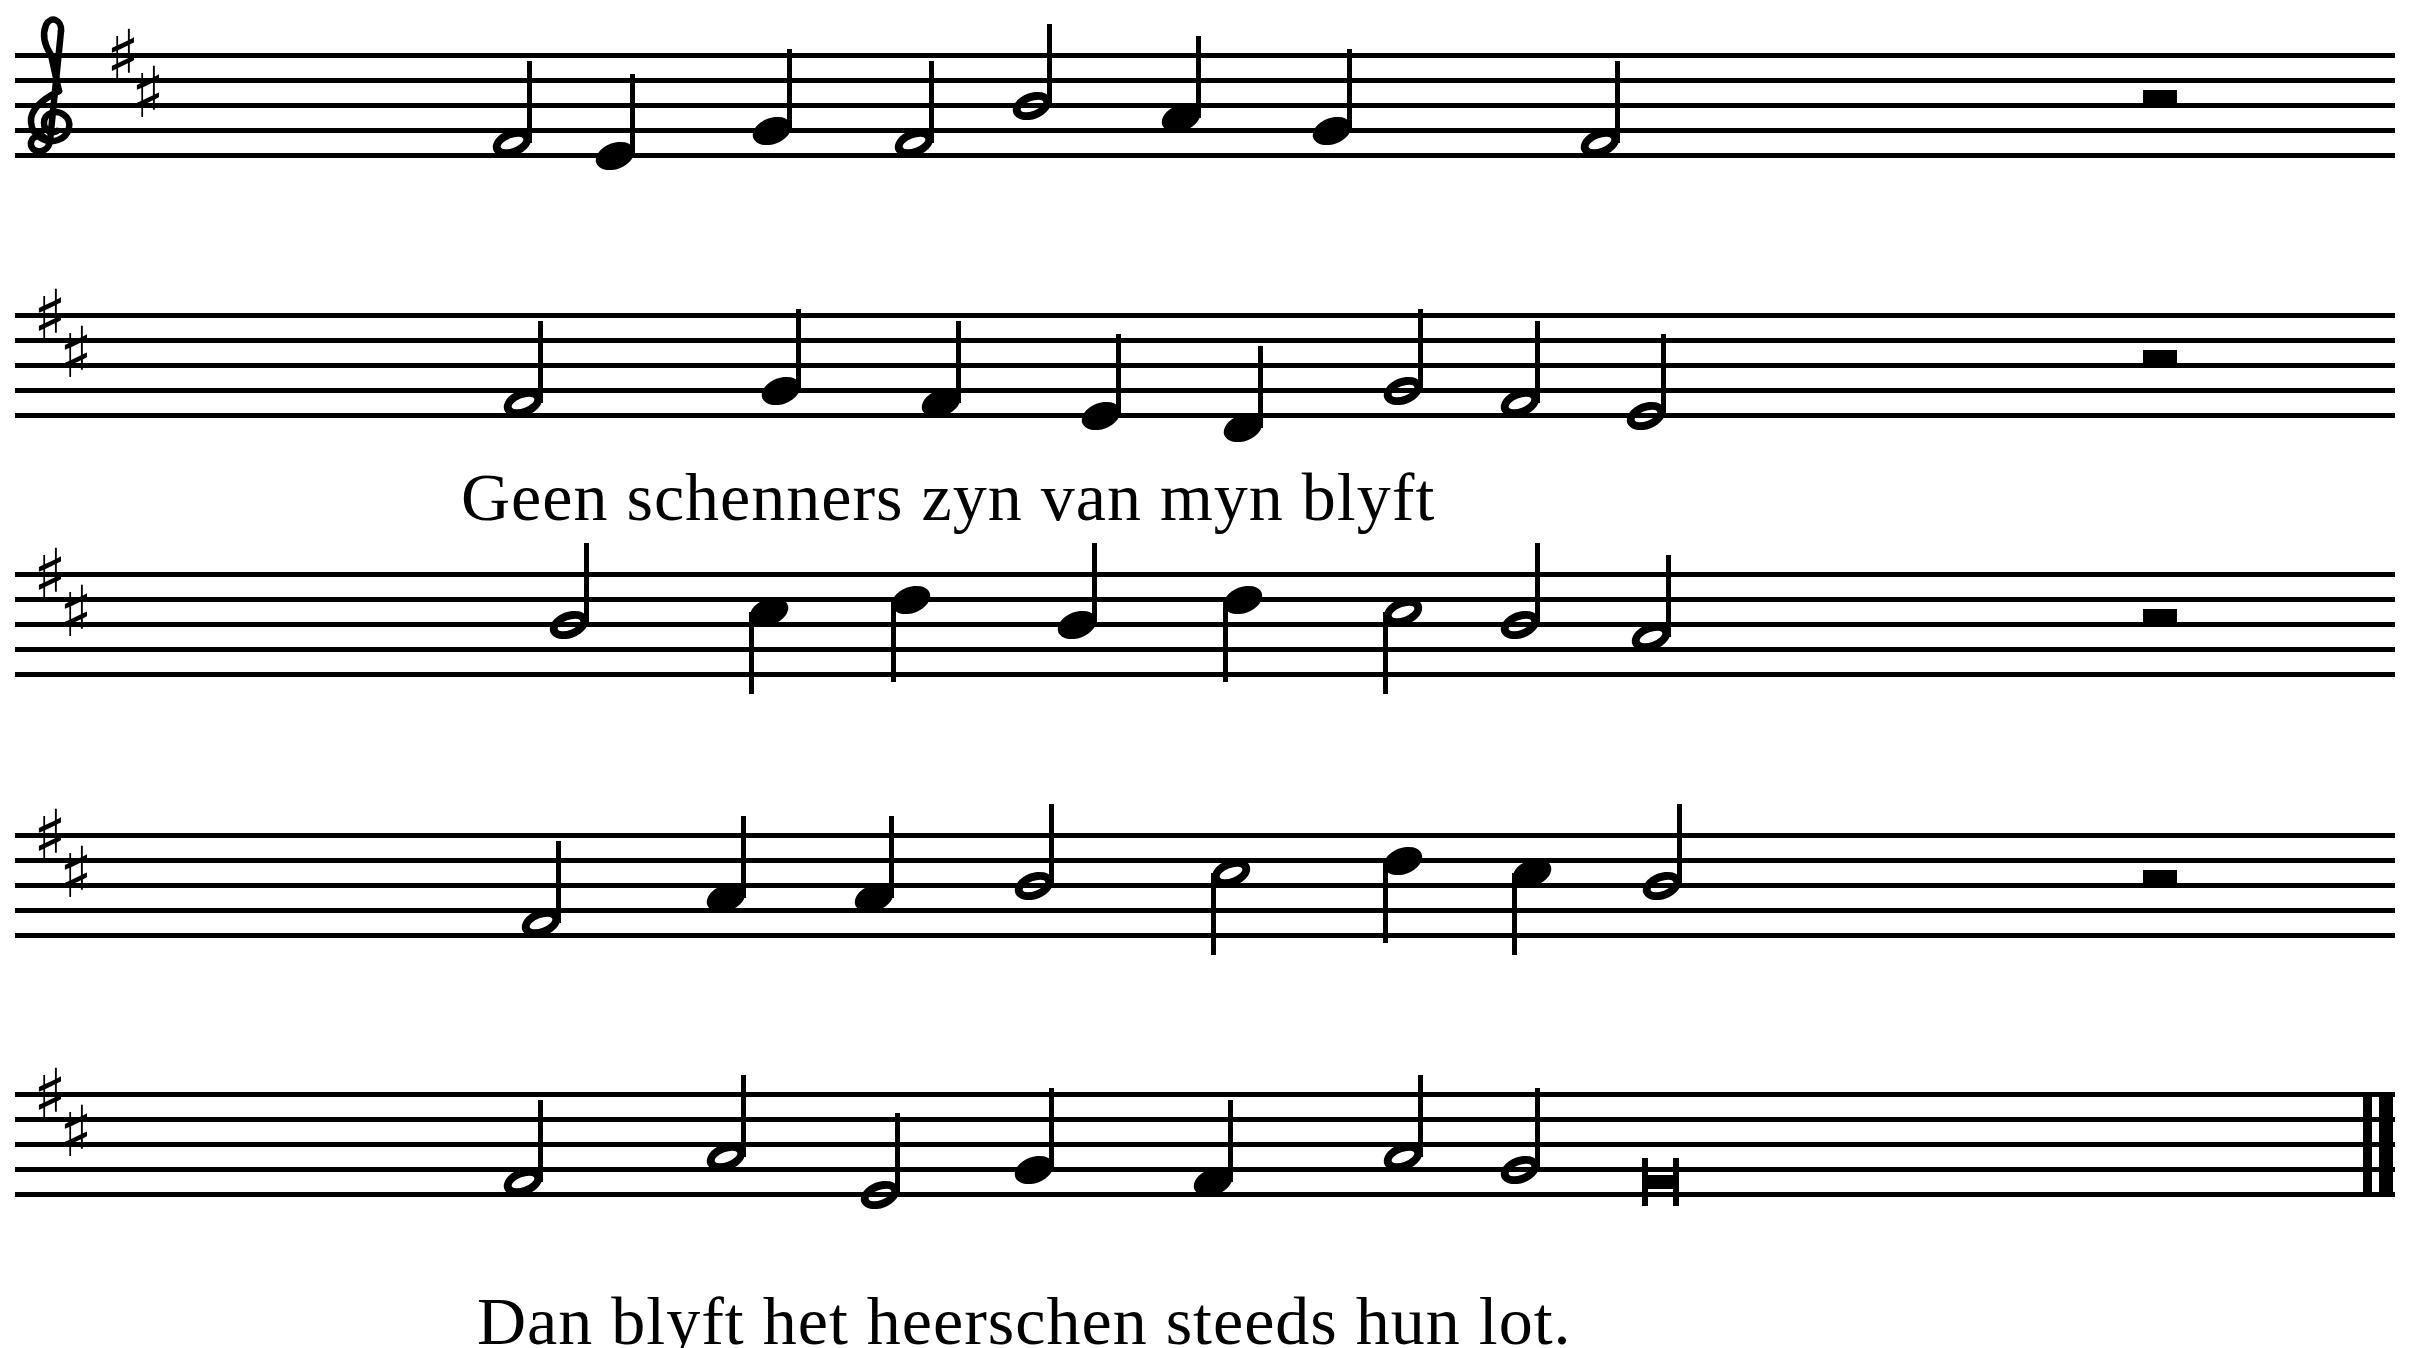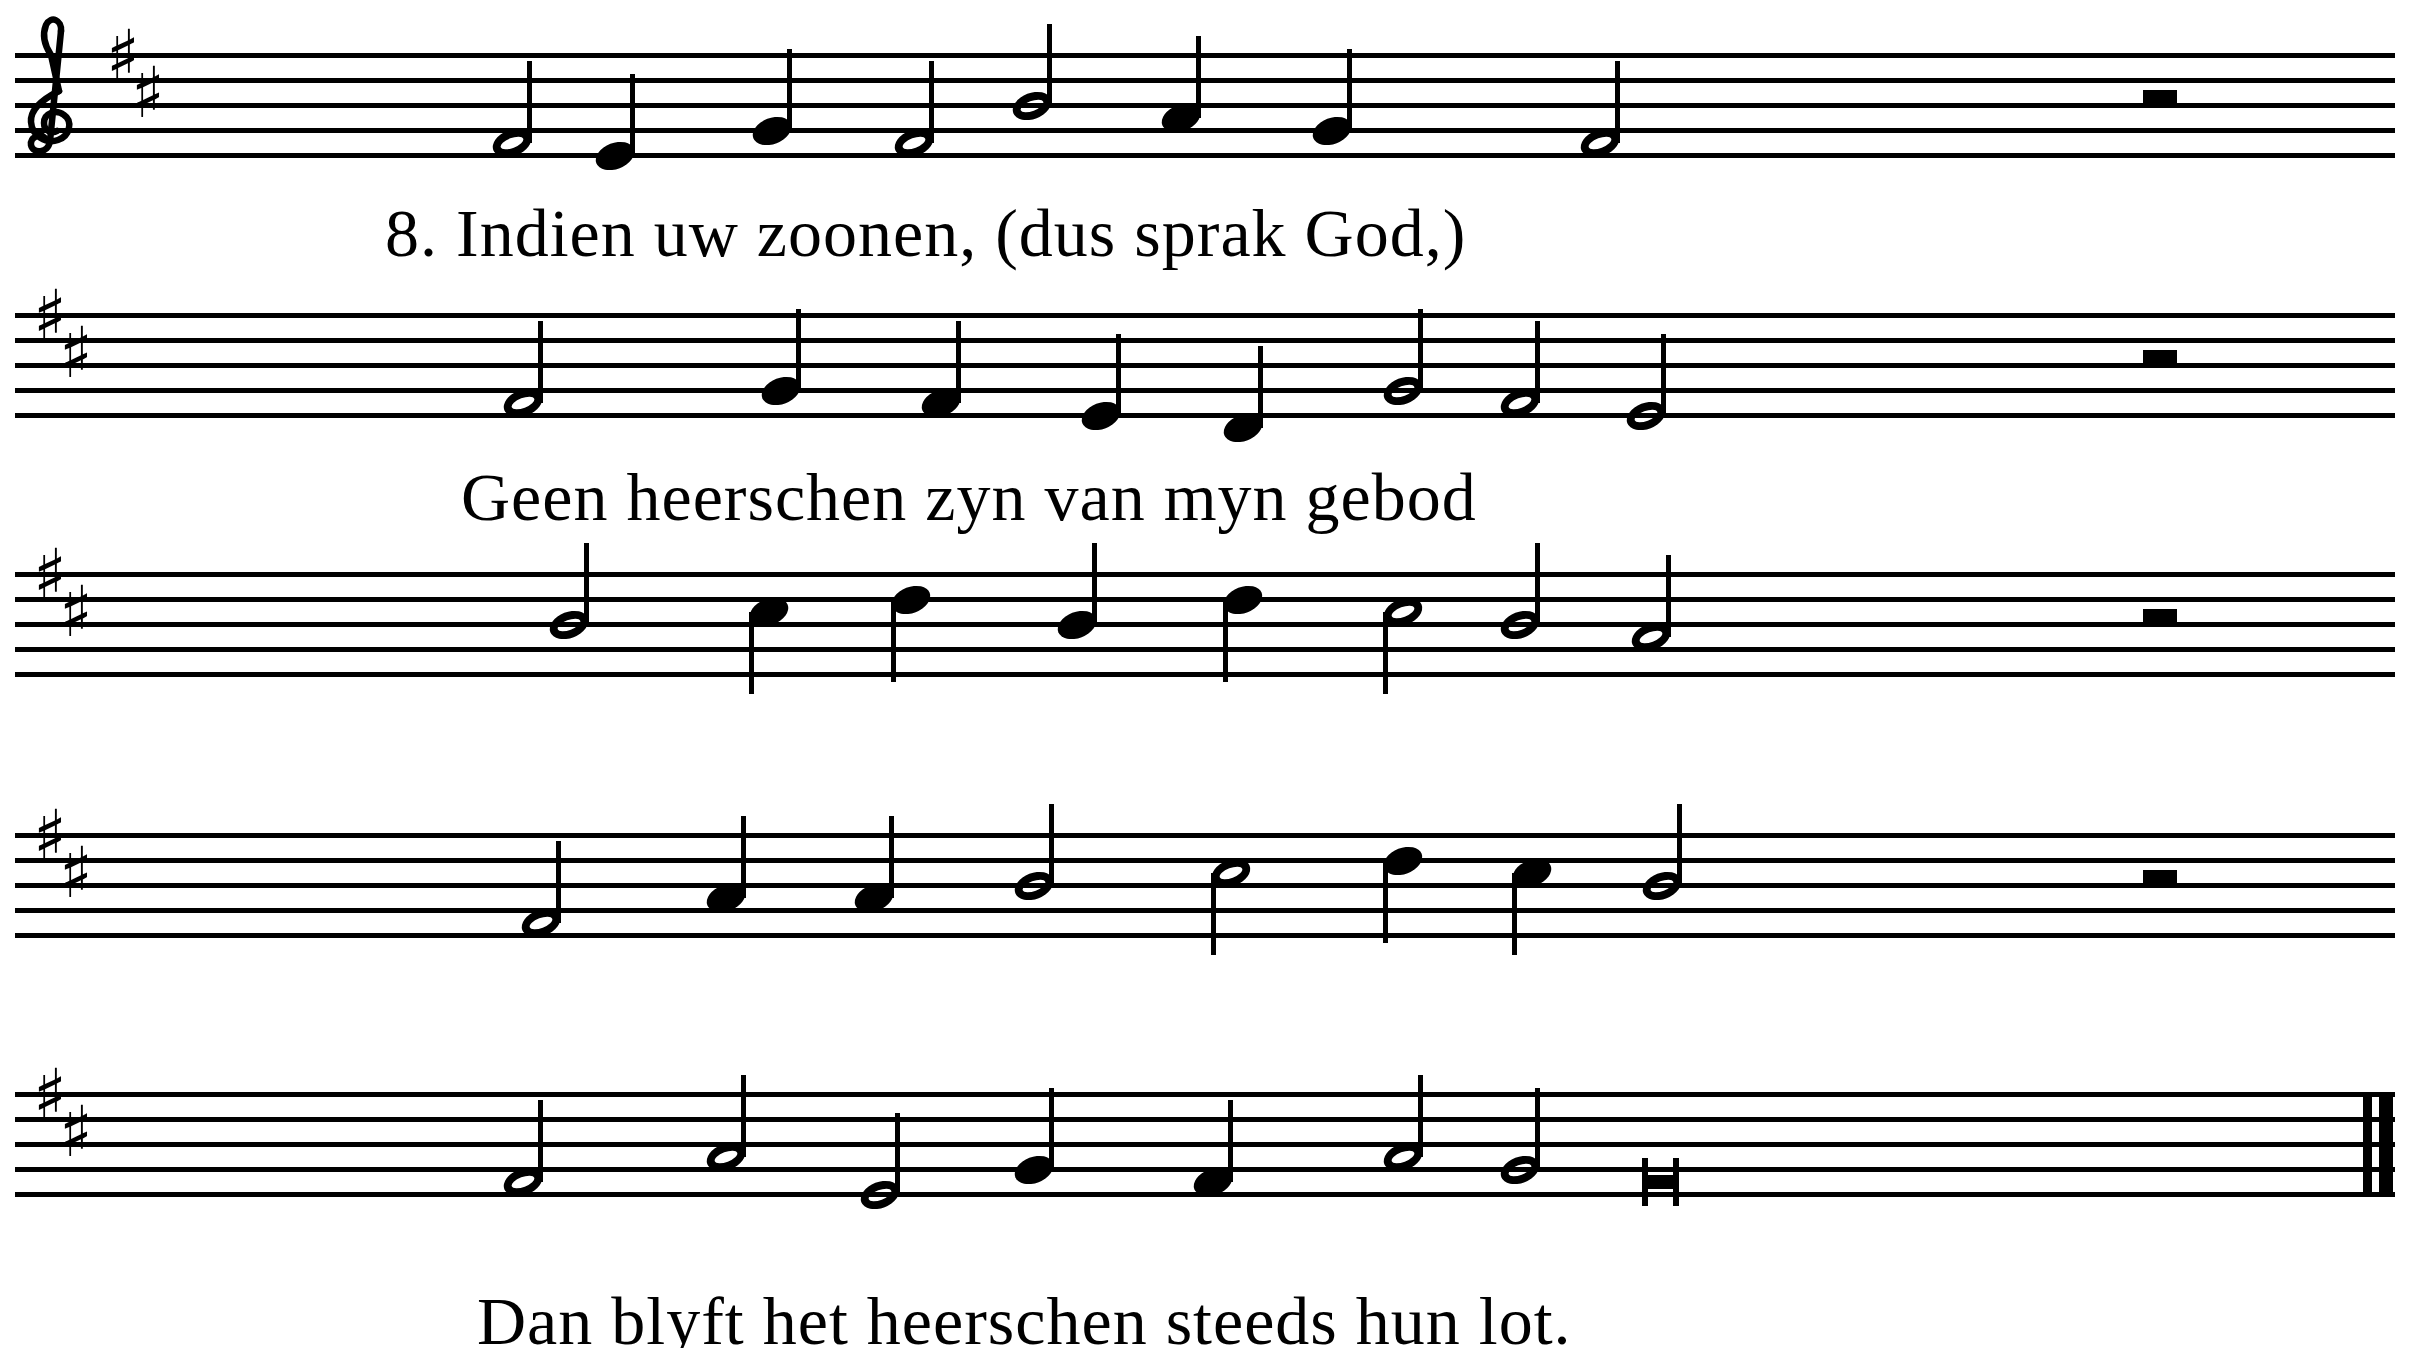--- a/index.html
+++ b/index.html
@@ -72,21 +72,20 @@
       <div class="note" style="position: absolute; left: 0px; top: 0px;">
         <div class="head filled" style="left: 1312px; top: 64.5px;"></div>
         <div class="stem" style="left: 1347px; top: -4.5px; height: 82px;"></div>
       </div>
       <div class="note" style="position: absolute; left: 0px; top: 0px;">
         <div class="head open" style="left: 1580px; top: 77px;"></div>
         <div class="stem" style="left: 1615px; top: 8px; height: 82px;"></div>
       </div>
       <div class="rest" style="left: 2143px; top: 37px;"></div>
     </div>
-  <div class="lyric lyric-1">8. Indien uw zoonen, (dus sprak God,)</div>
   <div class="staff staff-2">
       <div class="staff-line" style="top: 0px;"></div>
       <div class="staff-line" style="top: 25px;"></div>
       <div class="staff-line" style="top: 50px;"></div>
       <div class="staff-line" style="top: 75px;"></div>
       <div class="staff-line" style="top: 100px;"></div>
       <div class="sharp" style="left: 33px; top: -43.5px;">♯</div>
       <div class="sharp" style="left: 59px; top: -6px;">♯</div>
       <div class="note" style="position: absolute; left: 0px; top: 0px;">
         <div class="head open" style="left: 503px; top: 77px;"></div>
@@ -115,21 +114,21 @@
       <div class="note" style="position: absolute; left: 0px; top: 0px;">
         <div class="head open" style="left: 1500px; top: 77px;"></div>
         <div class="stem" style="left: 1535px; top: 8px; height: 82px;"></div>
       </div>
       <div class="note" style="position: absolute; left: 0px; top: 0px;">
         <div class="head open" style="left: 1626px; top: 89.5px;"></div>
         <div class="stem" style="left: 1661px; top: 20.5px; height: 82px;"></div>
       </div>
       <div class="rest" style="left: 2143px; top: 37px;"></div>
     </div>
-  <div class="lyric lyric-2">Geen heerschen zyn van myn gebod</div>
+  <div class="lyric lyric-2">Geen schenners zyn van myn blyft</div>
   <div class="staff staff-3">
       <div class="staff-line" style="top: 0px;"></div>
       <div class="staff-line" style="top: 25px;"></div>
       <div class="staff-line" style="top: 50px;"></div>
       <div class="staff-line" style="top: 75px;"></div>
       <div class="staff-line" style="top: 100px;"></div>
       <div class="sharp" style="left: 33px; top: -43.5px;">♯</div>
       <div class="sharp" style="left: 59px; top: -6px;">♯</div>
       <div class="note" style="position: absolute; left: 0px; top: 0px;">
         <div class="head open" style="left: 549px; top: 39.5px;"></div>

